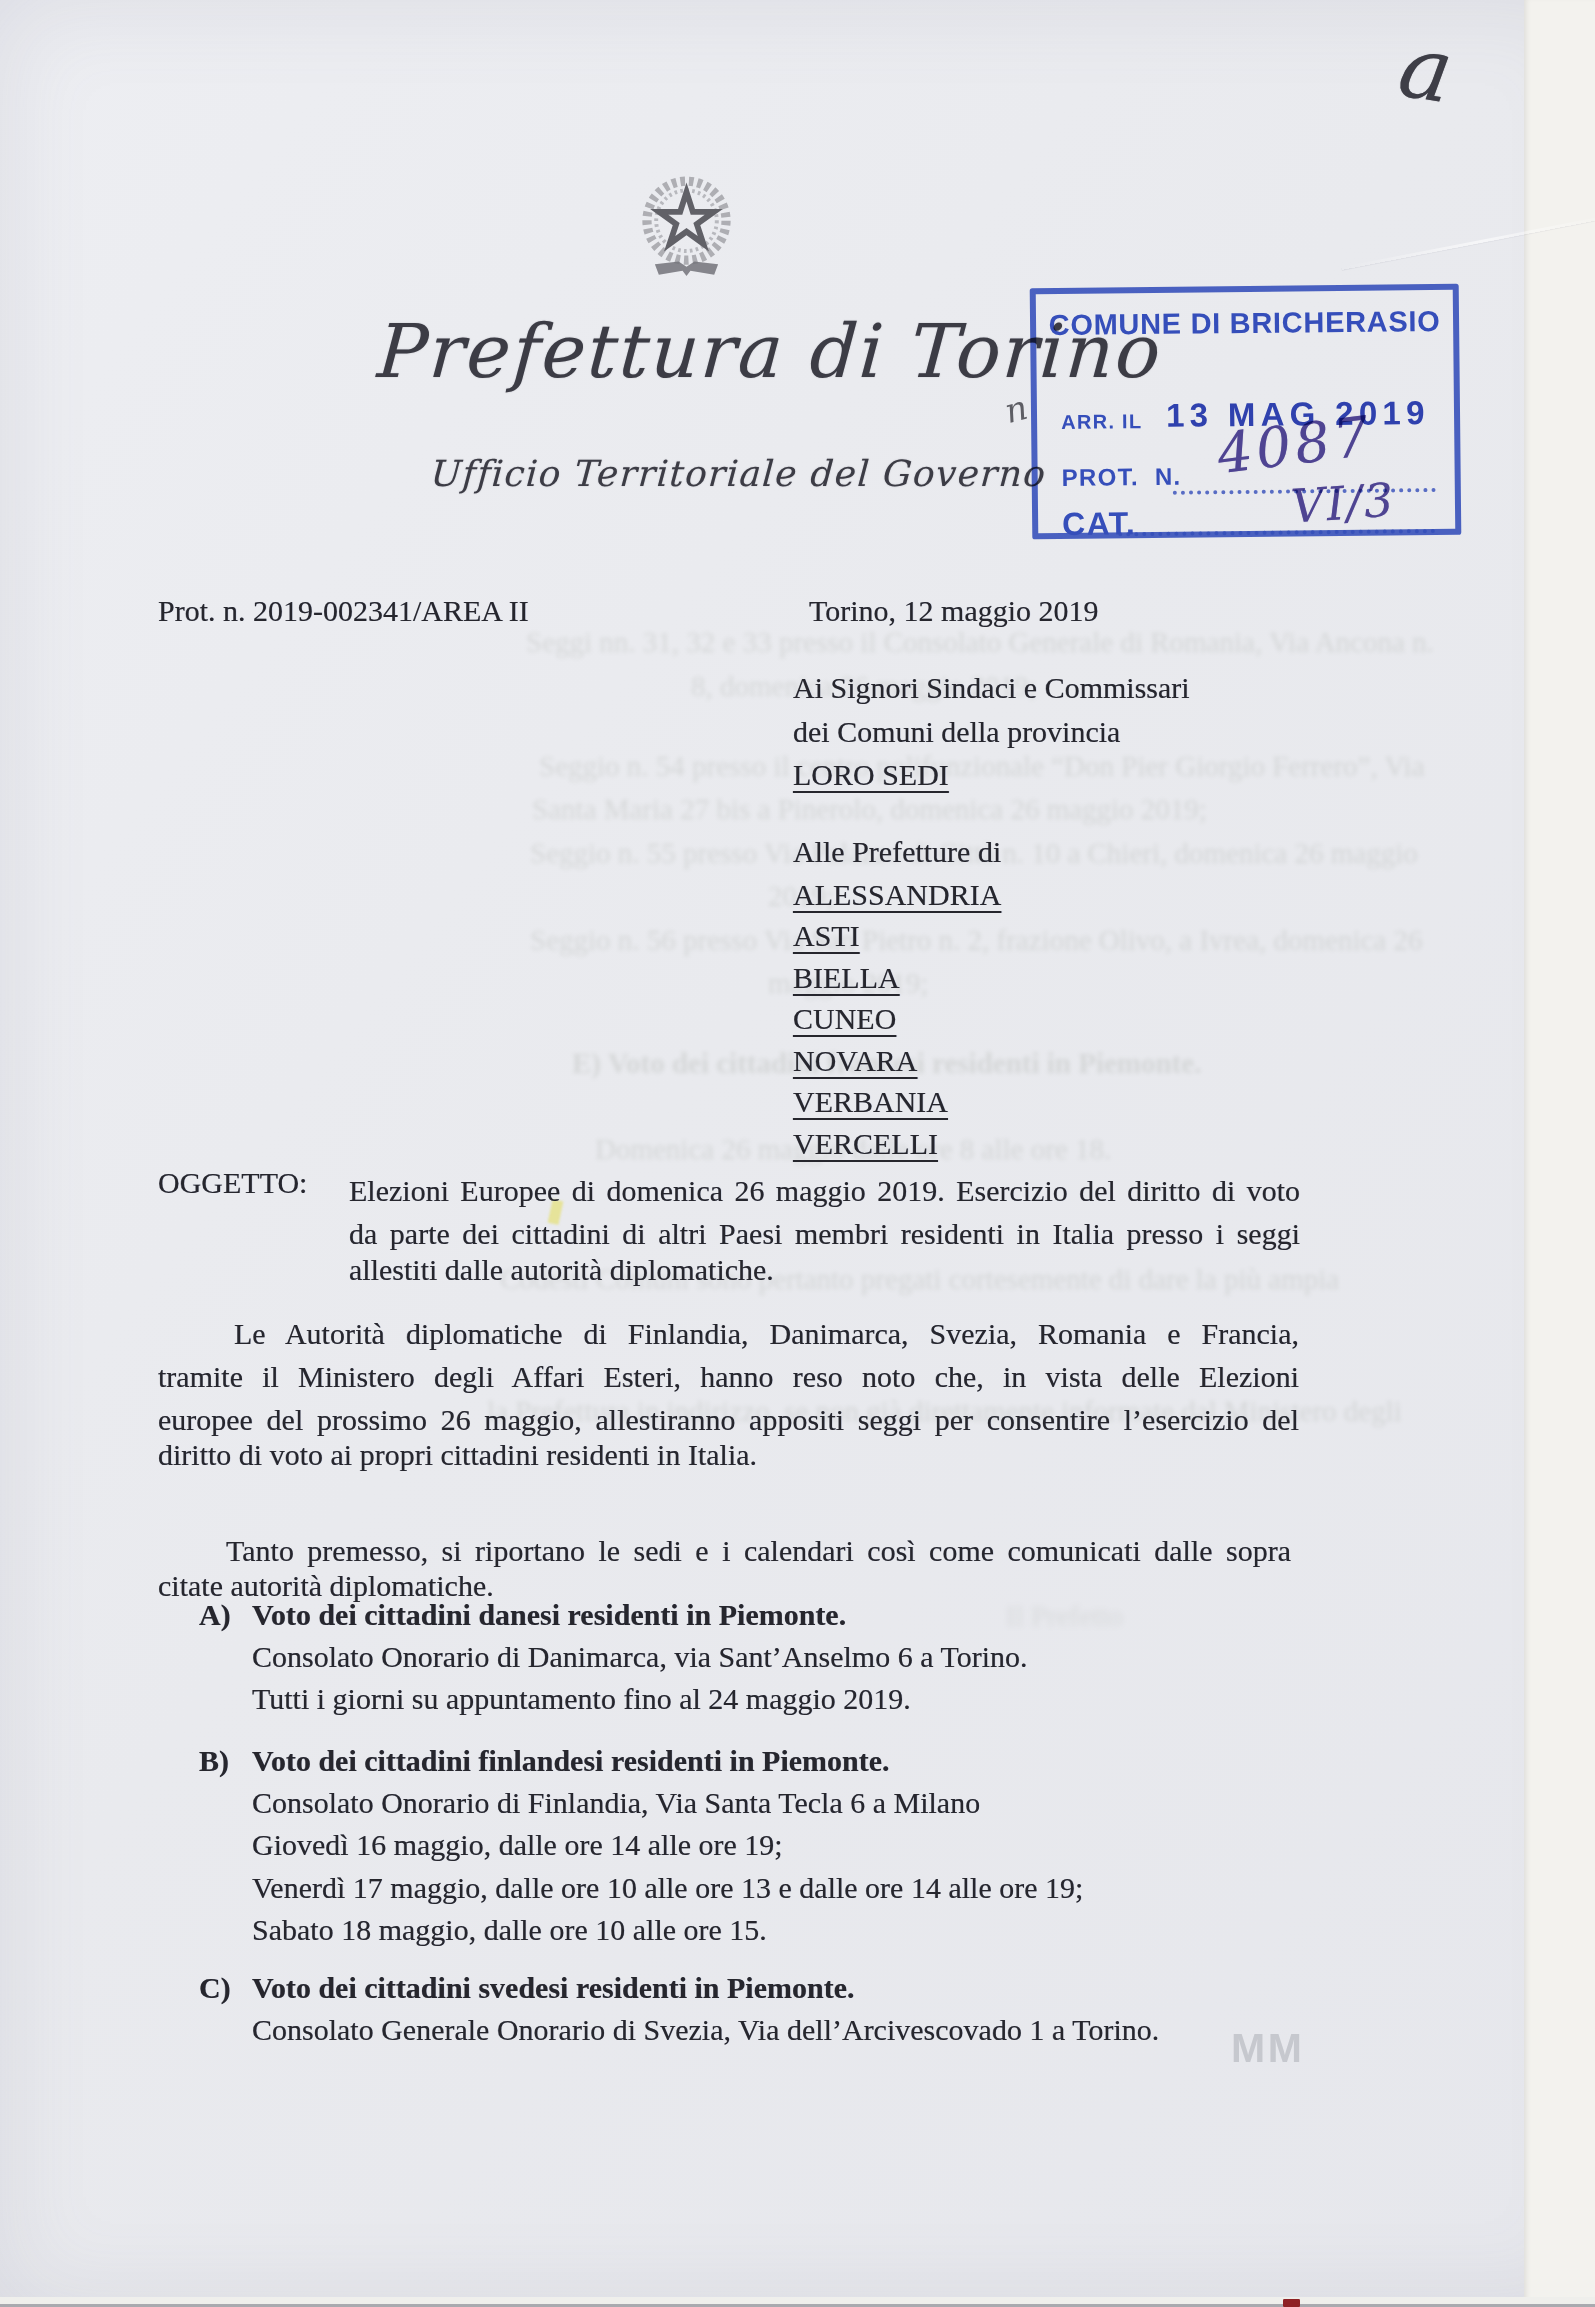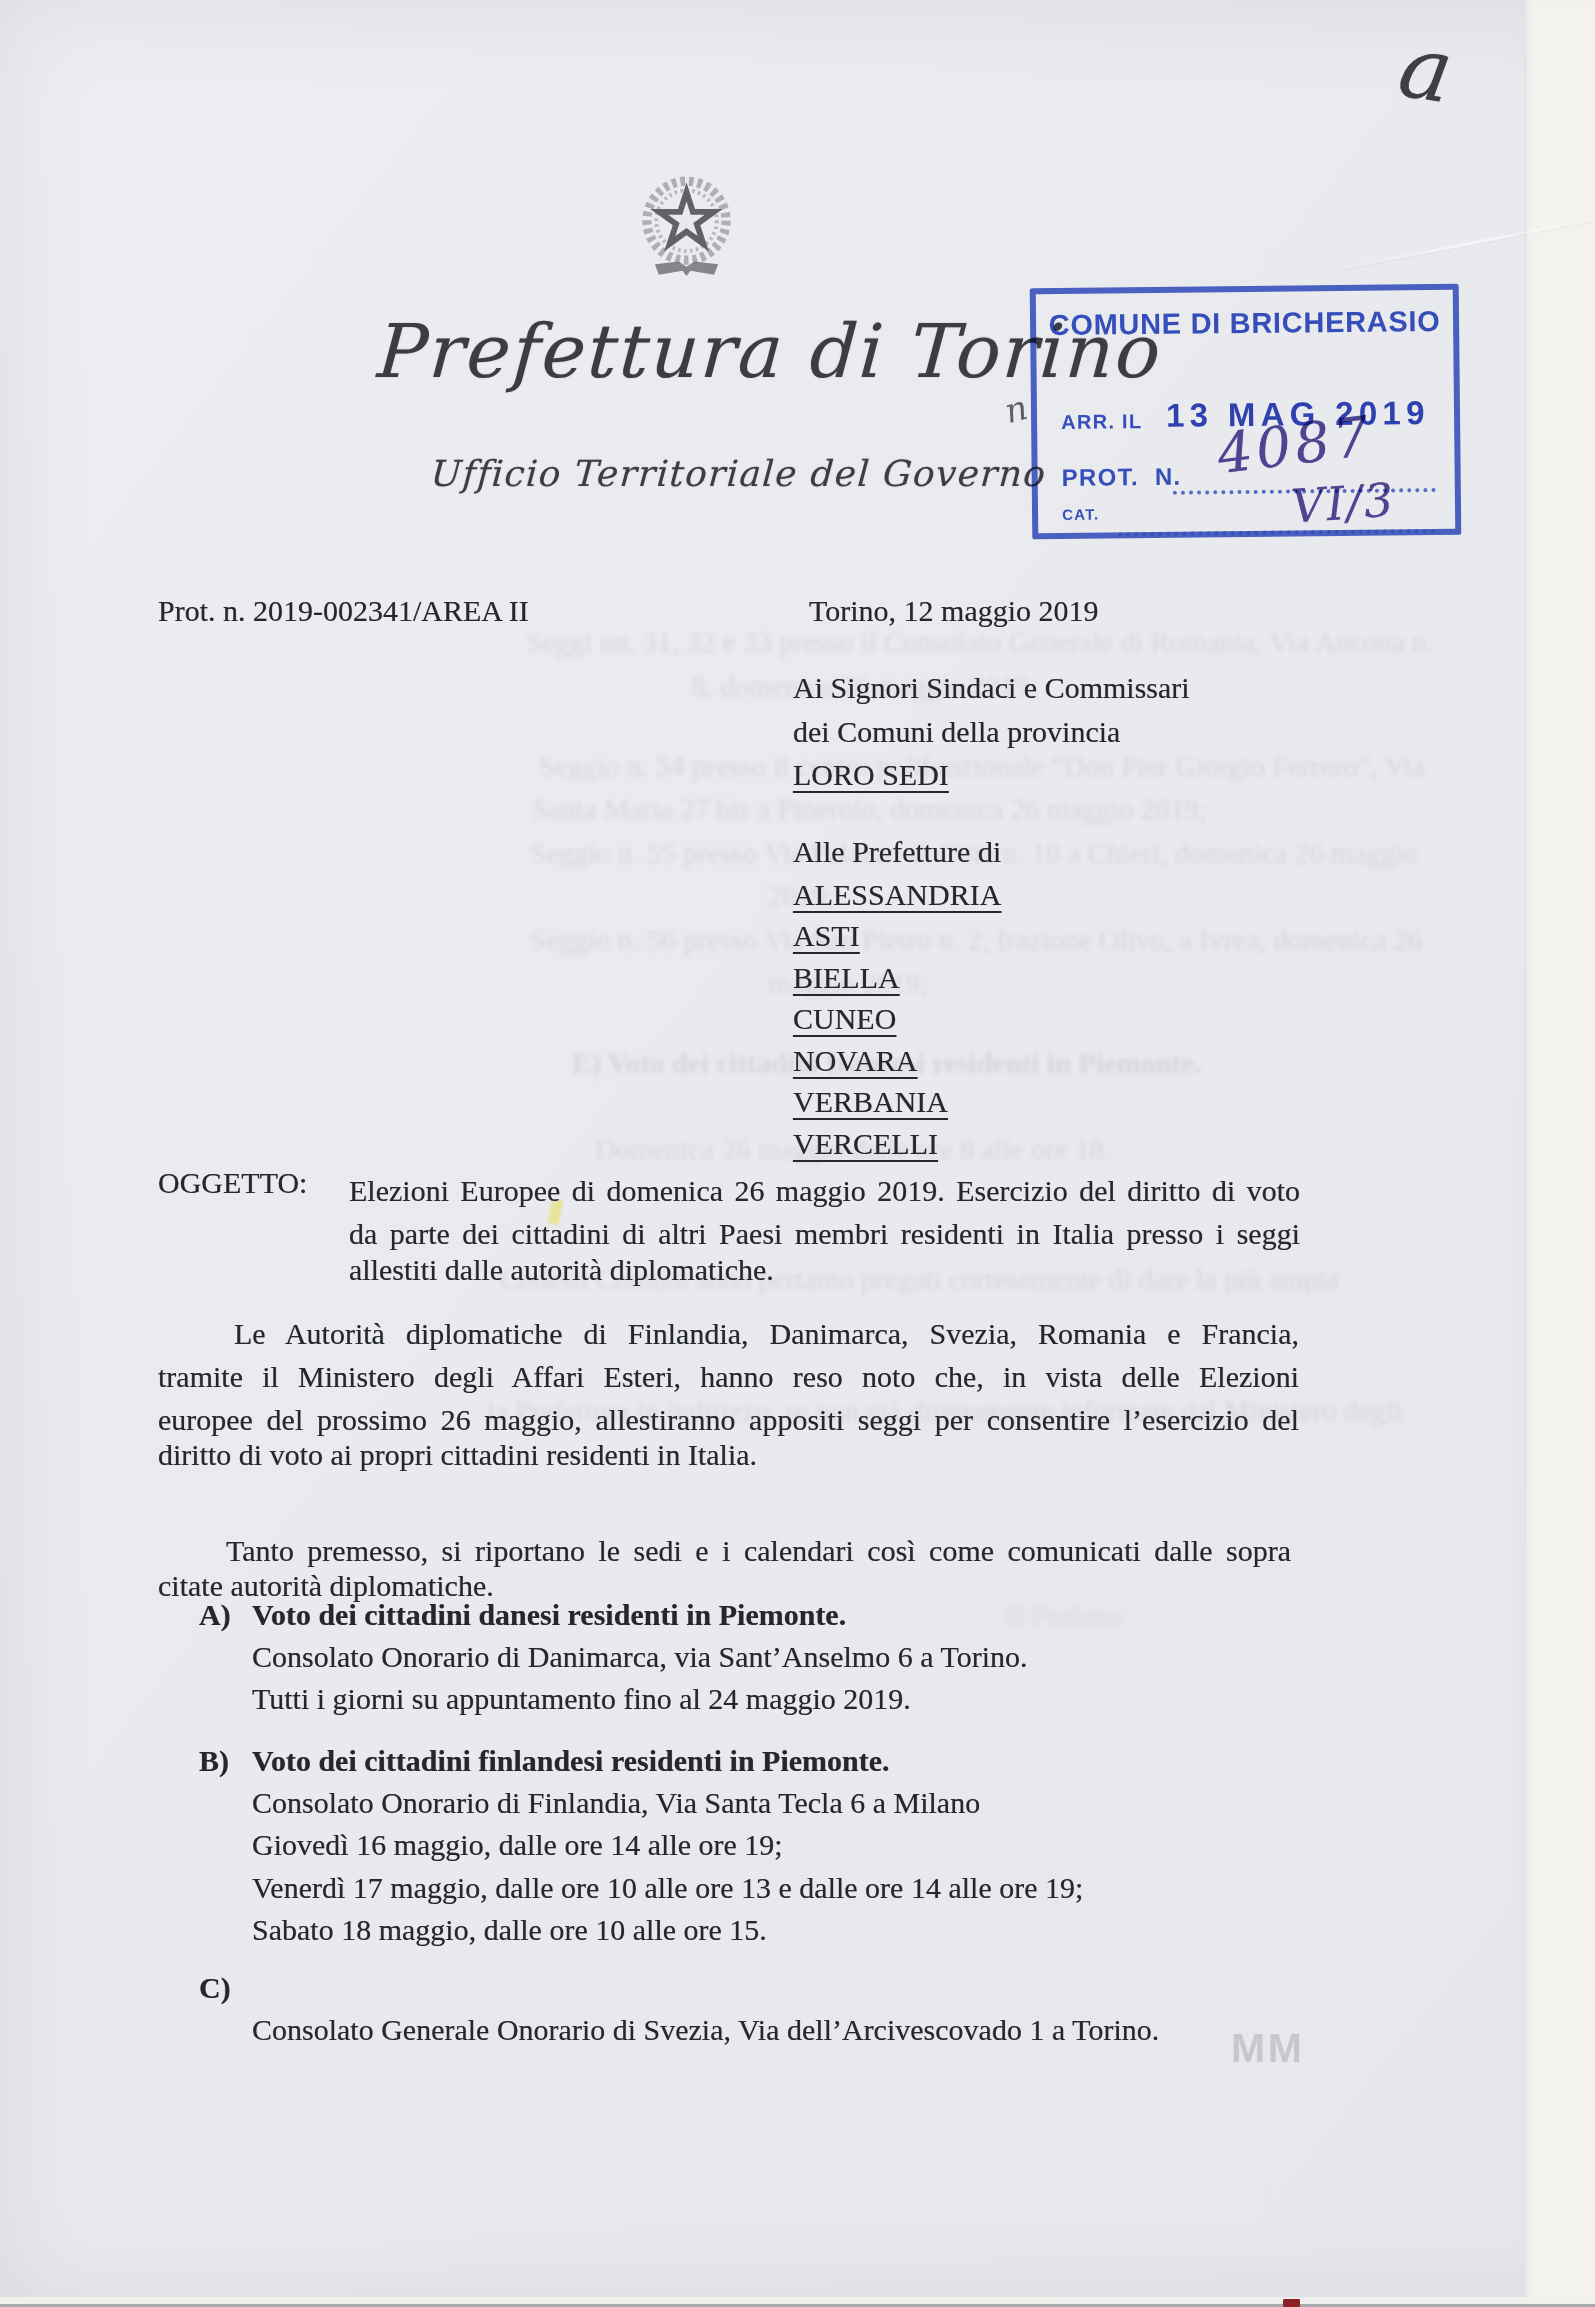--- a/index.html
+++ b/index.html
@@ -86,21 +86,21 @@
   </svg>
   <div class="abs script" style="left:378px;top:308px;font-size:74px;letter-spacing:2px">Prefettura di Torino</div>
   <div class="abs script" style="left:431px;top:453px;font-size:36px;letter-spacing:1.3px">Ufficio Territoriale del Governo</div>
 
   <div class="stamp">
     <div class="t">COMUNE DI BRICHERASIO</div>
     <div class="lab" style="left:24px;top:117px;font-size:20px;letter-spacing:1.3px">ARR. IL</div>
     <div class="lab" style="left:129px;top:104px;font-size:33px;letter-spacing:5.3px;color:#3347bb">13 MAG 2019</div>
     <div class="lab" style="left:24px;top:170px;font-size:24px;letter-spacing:1.3px">PROT.  N.</div>
     <div class="dots" style="left:135px;top:164px;width:263px;height:34px"></div>
-    <div class="lab" style="left:24px;top:212px;font-size:15px;letter-spacing:1.3px">CAT.</div>
+    <div class="lab" style="left:24px;top:212px;font-size:32px;letter-spacing:1.3px">CAT.</div>
     <div class="dots" style="left:80px;top:205px;width:317px;height:34px"></div>
   </div>
   <div class="hand" style="left:1217px;top:413px;font-size:55px;letter-spacing:4px;transform:rotate(-7deg)">4087</div>
   <div class="hand" style="left:1291px;top:476px;font-size:46px;letter-spacing:2px;transform:rotate(-4deg)">VI/3</div>
 
   <div class="ln" style="left:158px;top:593px">Prot. n. 2019-002341/AREA II</div>
   <div class="ln" style="left:809px;top:593px">Torino, 12 maggio 2019</div>
 
   <div class="ln" style="left:793px;top:670px">Ai Signori Sindaci e Commissari</div>
   <div class="ln" style="left:793px;top:714px">dei Comuni della provincia</div>
@@ -133,16 +133,17 @@
   <div class="ln" style="left:252px;top:1681px">Tutti i giorni su appuntamento fino al 24 maggio 2019.</div>
 
   <div class="ln b" style="left:199px;top:1743px">B)</div>
   <div class="ln b" style="left:252px;top:1743px">Voto dei cittadini finlandesi residenti in Piemonte.</div>
   <div class="ln" style="left:252px;top:1785px">Consolato Onorario di Finlandia, Via Santa Tecla 6 a Milano</div>
   <div class="ln" style="left:252px;top:1827px">Giovedì 16 maggio, dalle ore 14 alle ore 19;</div>
   <div class="ln" style="left:252px;top:1870px">Venerdì 17 maggio, dalle ore 10 alle ore 13 e dalle ore 14 alle ore 19;</div>
   <div class="ln" style="left:252px;top:1912px">Sabato 18 maggio, dalle ore 10 alle ore 15.</div>
 
   <div class="ln b" style="left:199px;top:1970px">C)</div>
+  <div class="ln b" style="left:252px;top:1970px">Voto dei cittadini svedesi residenti in Piemonte.</div>
   <div class="ln" style="left:252px;top:2012px">Consolato Generale Onorario di Svezia, Via dell’Arcivescovado 1 a Torino.</div>
 
 </div>
 
 
 </body></html>

